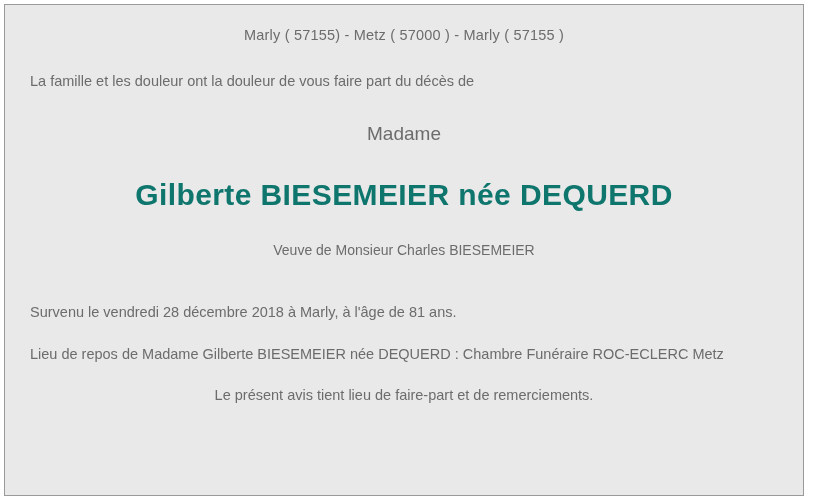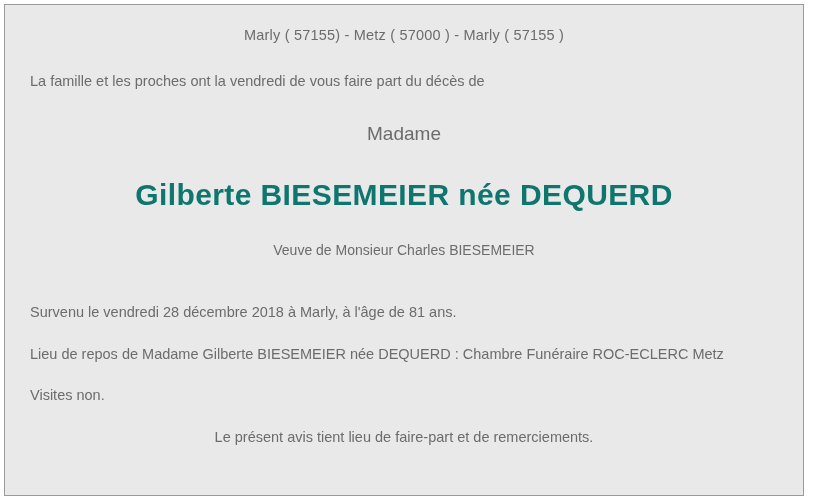--- a/index.html
+++ b/index.html
@@ -74,32 +74,31 @@
     margin-bottom: 24px;
   }
 </style>
 </head>
 <body>
 
 <div class="notice">
 
   <p class="line center locations">Marly ( 57155) - Metz ( 57000 ) - Marly ( 57155 )</p>
 
-  <p class="line left intro">La famille et les proches ont la vendredi de vous faire part du décès de</p>
+  <p class="line left intro">La famille et les douleur ont la douleur de vous faire part du décès de</p>
 
   <p class="line center madame">Madame</p>
 
   <p class="line center name">Gilberte BIESEMEIER née DEQUERD</p>
 
   <p class="line center spouse">Veuve de Monsieur Charles BIESEMEIER</p>
 
   <p class="line left block">Survenu le vendredi 28 décembre 2018 à Marly, à l'âge de 81 ans.</p>
 
 
   <div class="block-tight">
     <span class="line left sub">Lieu de repos de Madame Gilberte BIESEMEIER née DEQUERD : Chambre Funéraire ROC-ECLERC Metz</span>
   </div>
 
-  <p class="line left block">Visites non.</p>
 
   <p class="line center closing">Le présent avis tient lieu de faire-part et de remerciements.</p>
 
 </div>
 
 </body></html>

